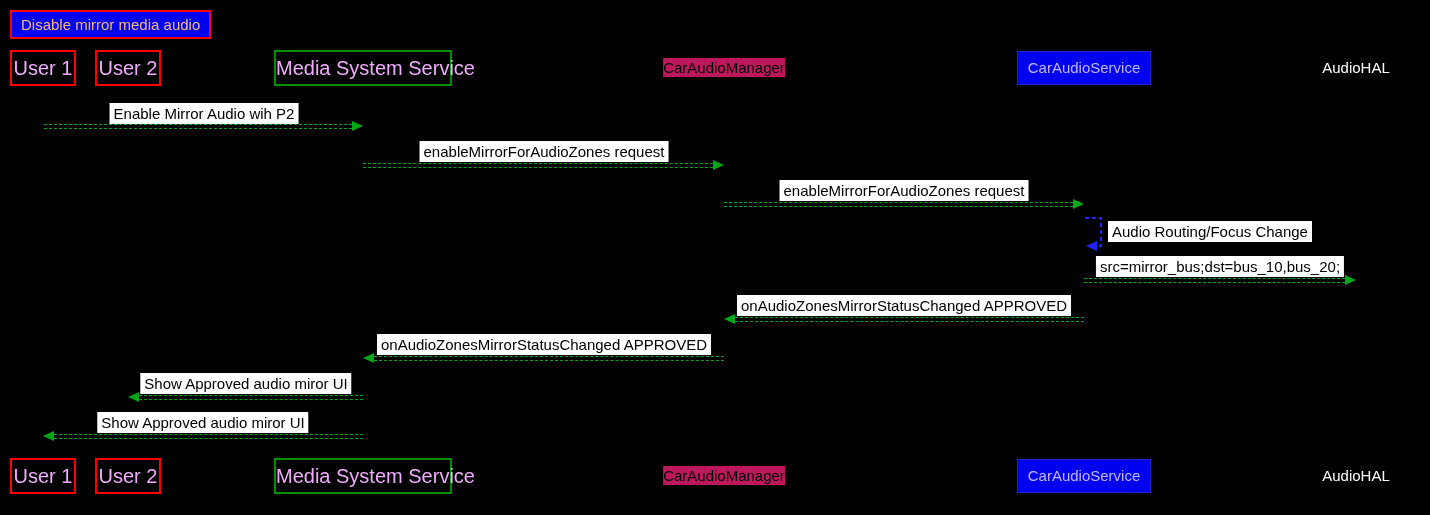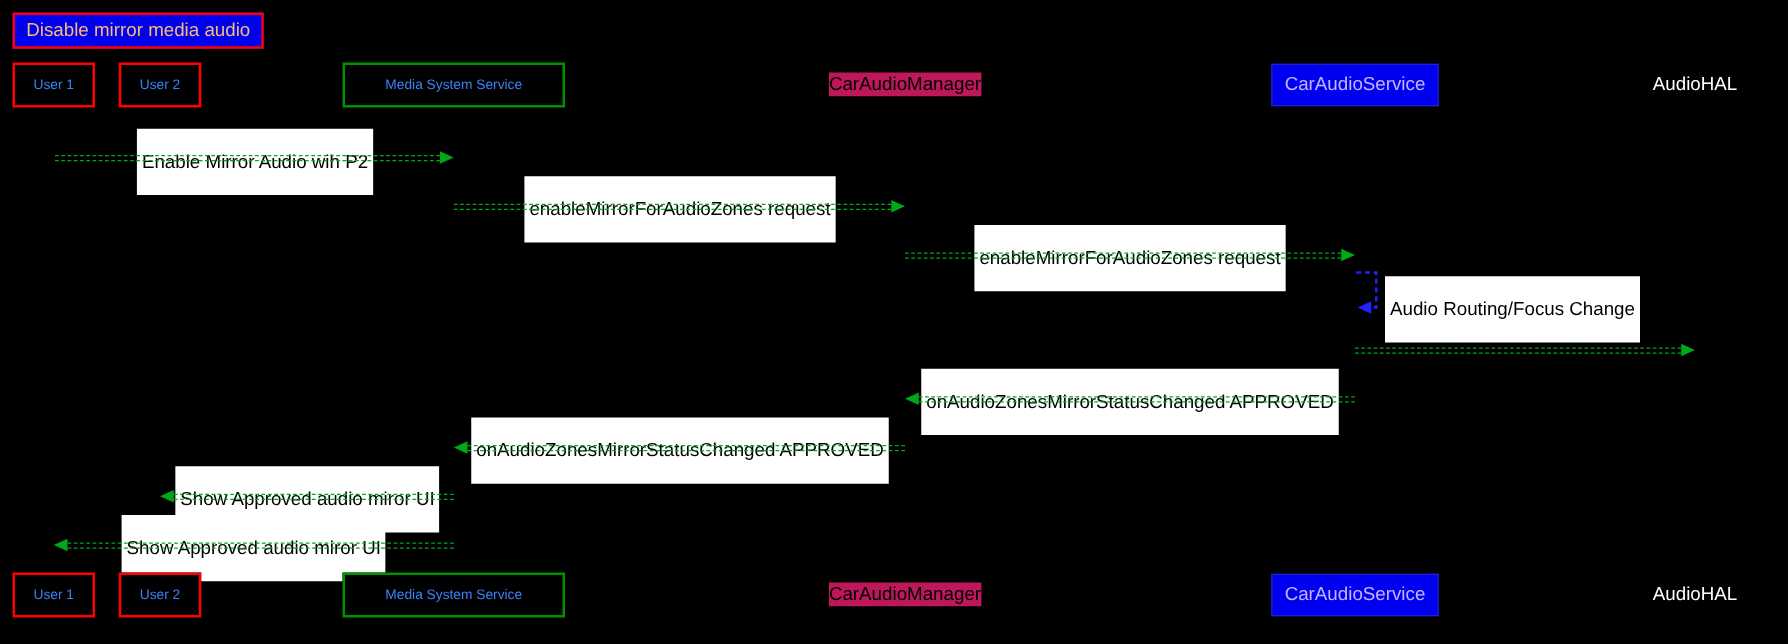--- a/index.html
+++ b/index.html
@@ -7,41 +7,41 @@
     position:relative; width:1430px; height:515px; background:#000000;
     font-family:"Liberation Sans", sans-serif; overflow:hidden;
   }
   .title-box {
     position:absolute; left:10px; top:10px;
     background:#0000F0; color:#fdba74; border:2px solid #FF0000;
     padding:4px 9px; font-size:15px; white-space:nowrap;
   }
   .p-box {
     position:absolute; height:32px; line-height:32px; text-align:center;
-    background:#000000; color:#3b82f6; font-size:11px; border:2px solid #888;
+    background:#000000; color:#f0abfc; font-size:20px; border:2px solid #888;
     white-space:nowrap;
   }
   .p-box.red   { border-color:#FF0000; }
   .p-box.green { border-color:#009100; }
   .blue-box {
     position:absolute; height:32px; line-height:32px; text-align:center;
     background:#0000F0; color:#c4b5fd; font-size:15px; border:1px solid #2222CC;
     white-space:nowrap;
   }
   .white-strip {
     position:absolute; background:#be185d; color:#000000; font-size:15px;
     padding:1px 0; white-space:nowrap; transform:translateX(-50%);
   }
   .plain-name {
     position:absolute; color:#ffffff; font-size:15px; white-space:nowrap;
     transform:translateX(-50%);
   }
   .msg-label {
     position:absolute; background:#ffffff; color:#000000; font-size:15px;
-    padding:18px 4px; white-space:nowrap; transform:translateX(-50%);
+    padding:2px 4px; white-space:nowrap; transform:translateX(-50%);
   }
   .msg-label.noctr { transform:none; }
   .dashline {
     position:absolute; height:3px;
     border-top:1px dashed #00A818; border-bottom:1px dashed #00A818;
   }
   .head { position:absolute; width:0; height:0;
     border-top:5px solid transparent; border-bottom:5px solid transparent; }
   .head.r { border-left:11px solid #00A818; }
   .head.l { border-right:11px solid #00A818; }
@@ -72,20 +72,21 @@
   <div class="msg-label" style="left:904px; top:180px;">enableMirrorForAudioZones request</div>
   <div class="dashline" style="left:724px; top:202px; width:349px;"></div>
   <div class="head r" style="left:1073px;top:199px;"></div>
 
   <svg class="selfmsg" style="left:1084px; top:214px;" width="40" height="40">
     <path d="M1 4 H17 V32 H13" stroke="#2222FF" stroke-width="2" fill="none" stroke-dasharray="4 3"></path>
     <polygon points="13,27 13,37 2,32" fill="#2222FF"></polygon>
   </svg>
   <div class="msg-label noctr" style="left:1108px; top:221px;">Audio Routing/Focus Change</div>
 
+  <div class="msg-label" style="left:1220px; top:256px;">src=mirror_bus;dst=bus_10,bus_20;</div>
   <div class="dashline" style="left:1084px; top:278px; width:261px;"></div>
   <div class="head r" style="left:1345px; top:275px;"></div>
 
   <div class="msg-label" style="left:904px; top:295px;">onAudioZonesMirrorStatusChanged APPROVED</div>
   <div class="head l" style="left:724px; top:314px;"></div>
   <div class="dashline" style="left:735px; top:317px; width:349px;"></div>
 
   <div class="msg-label" style="left:544px; top:334px;">onAudioZonesMirrorStatusChanged APPROVED</div>
   <div class="head l" style="left:363px; top:353px;"></div>
   <div class="dashline" style="left:374px; top:356px; width:350px;"></div>

